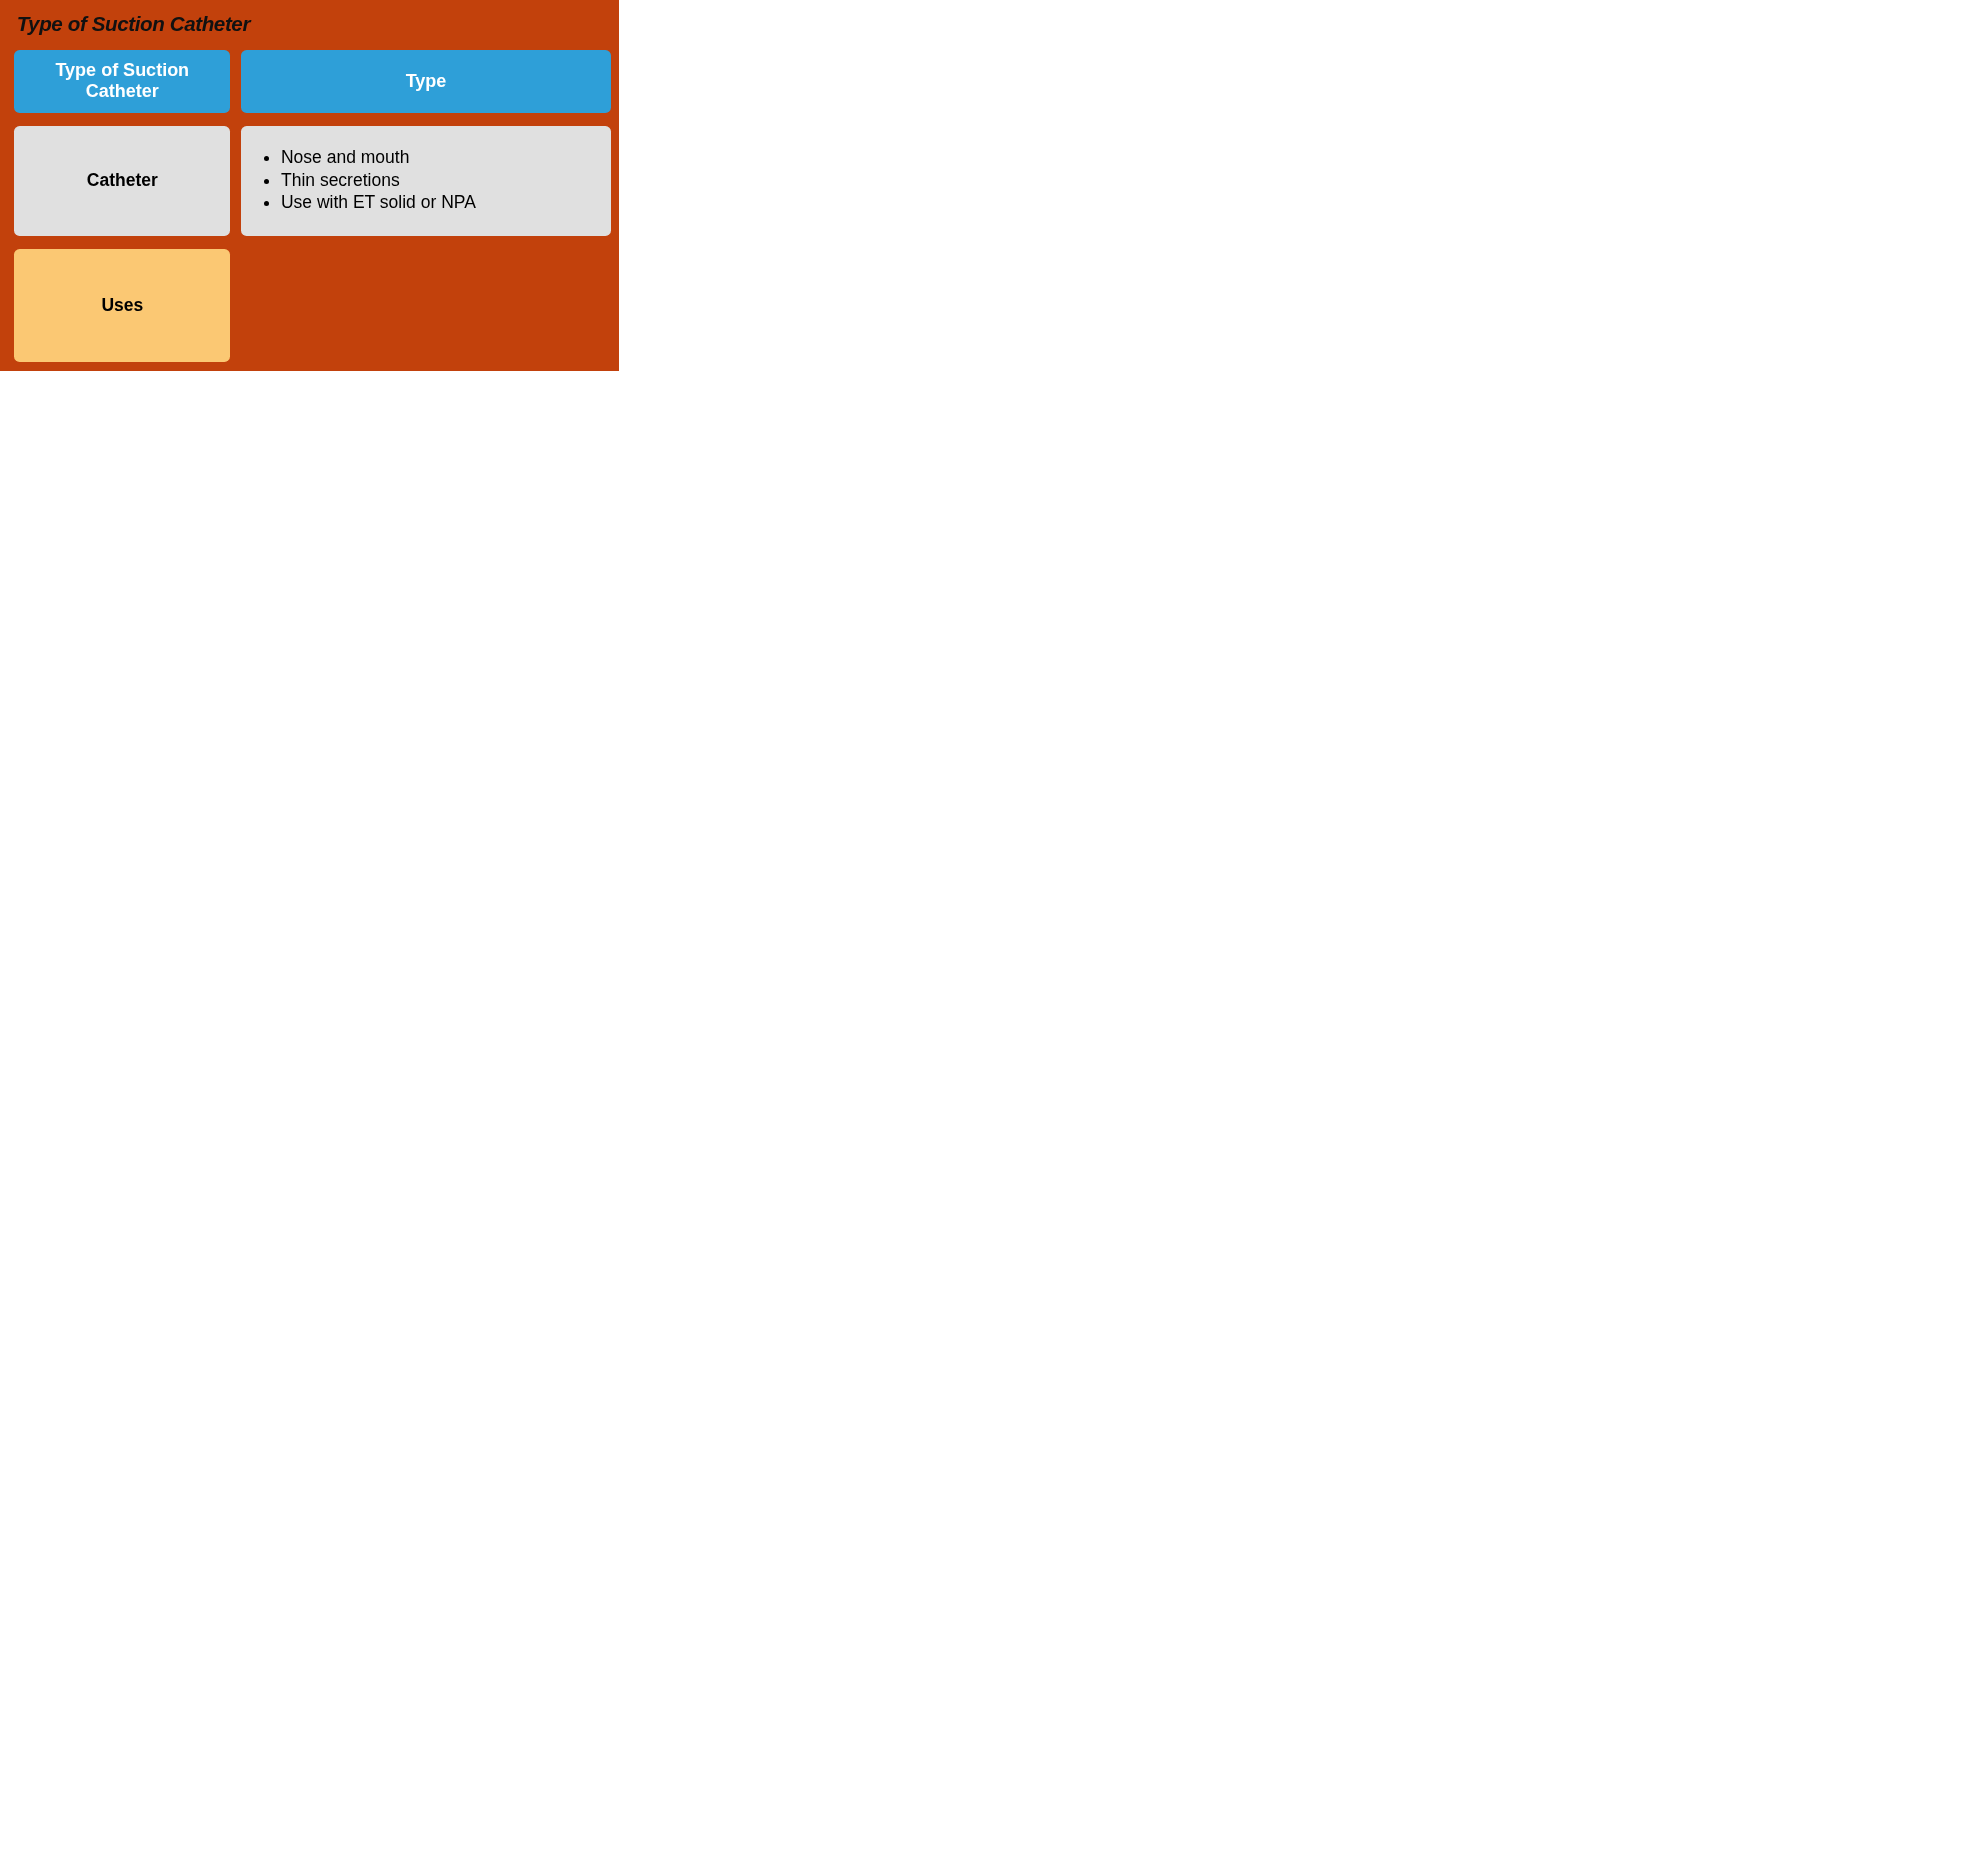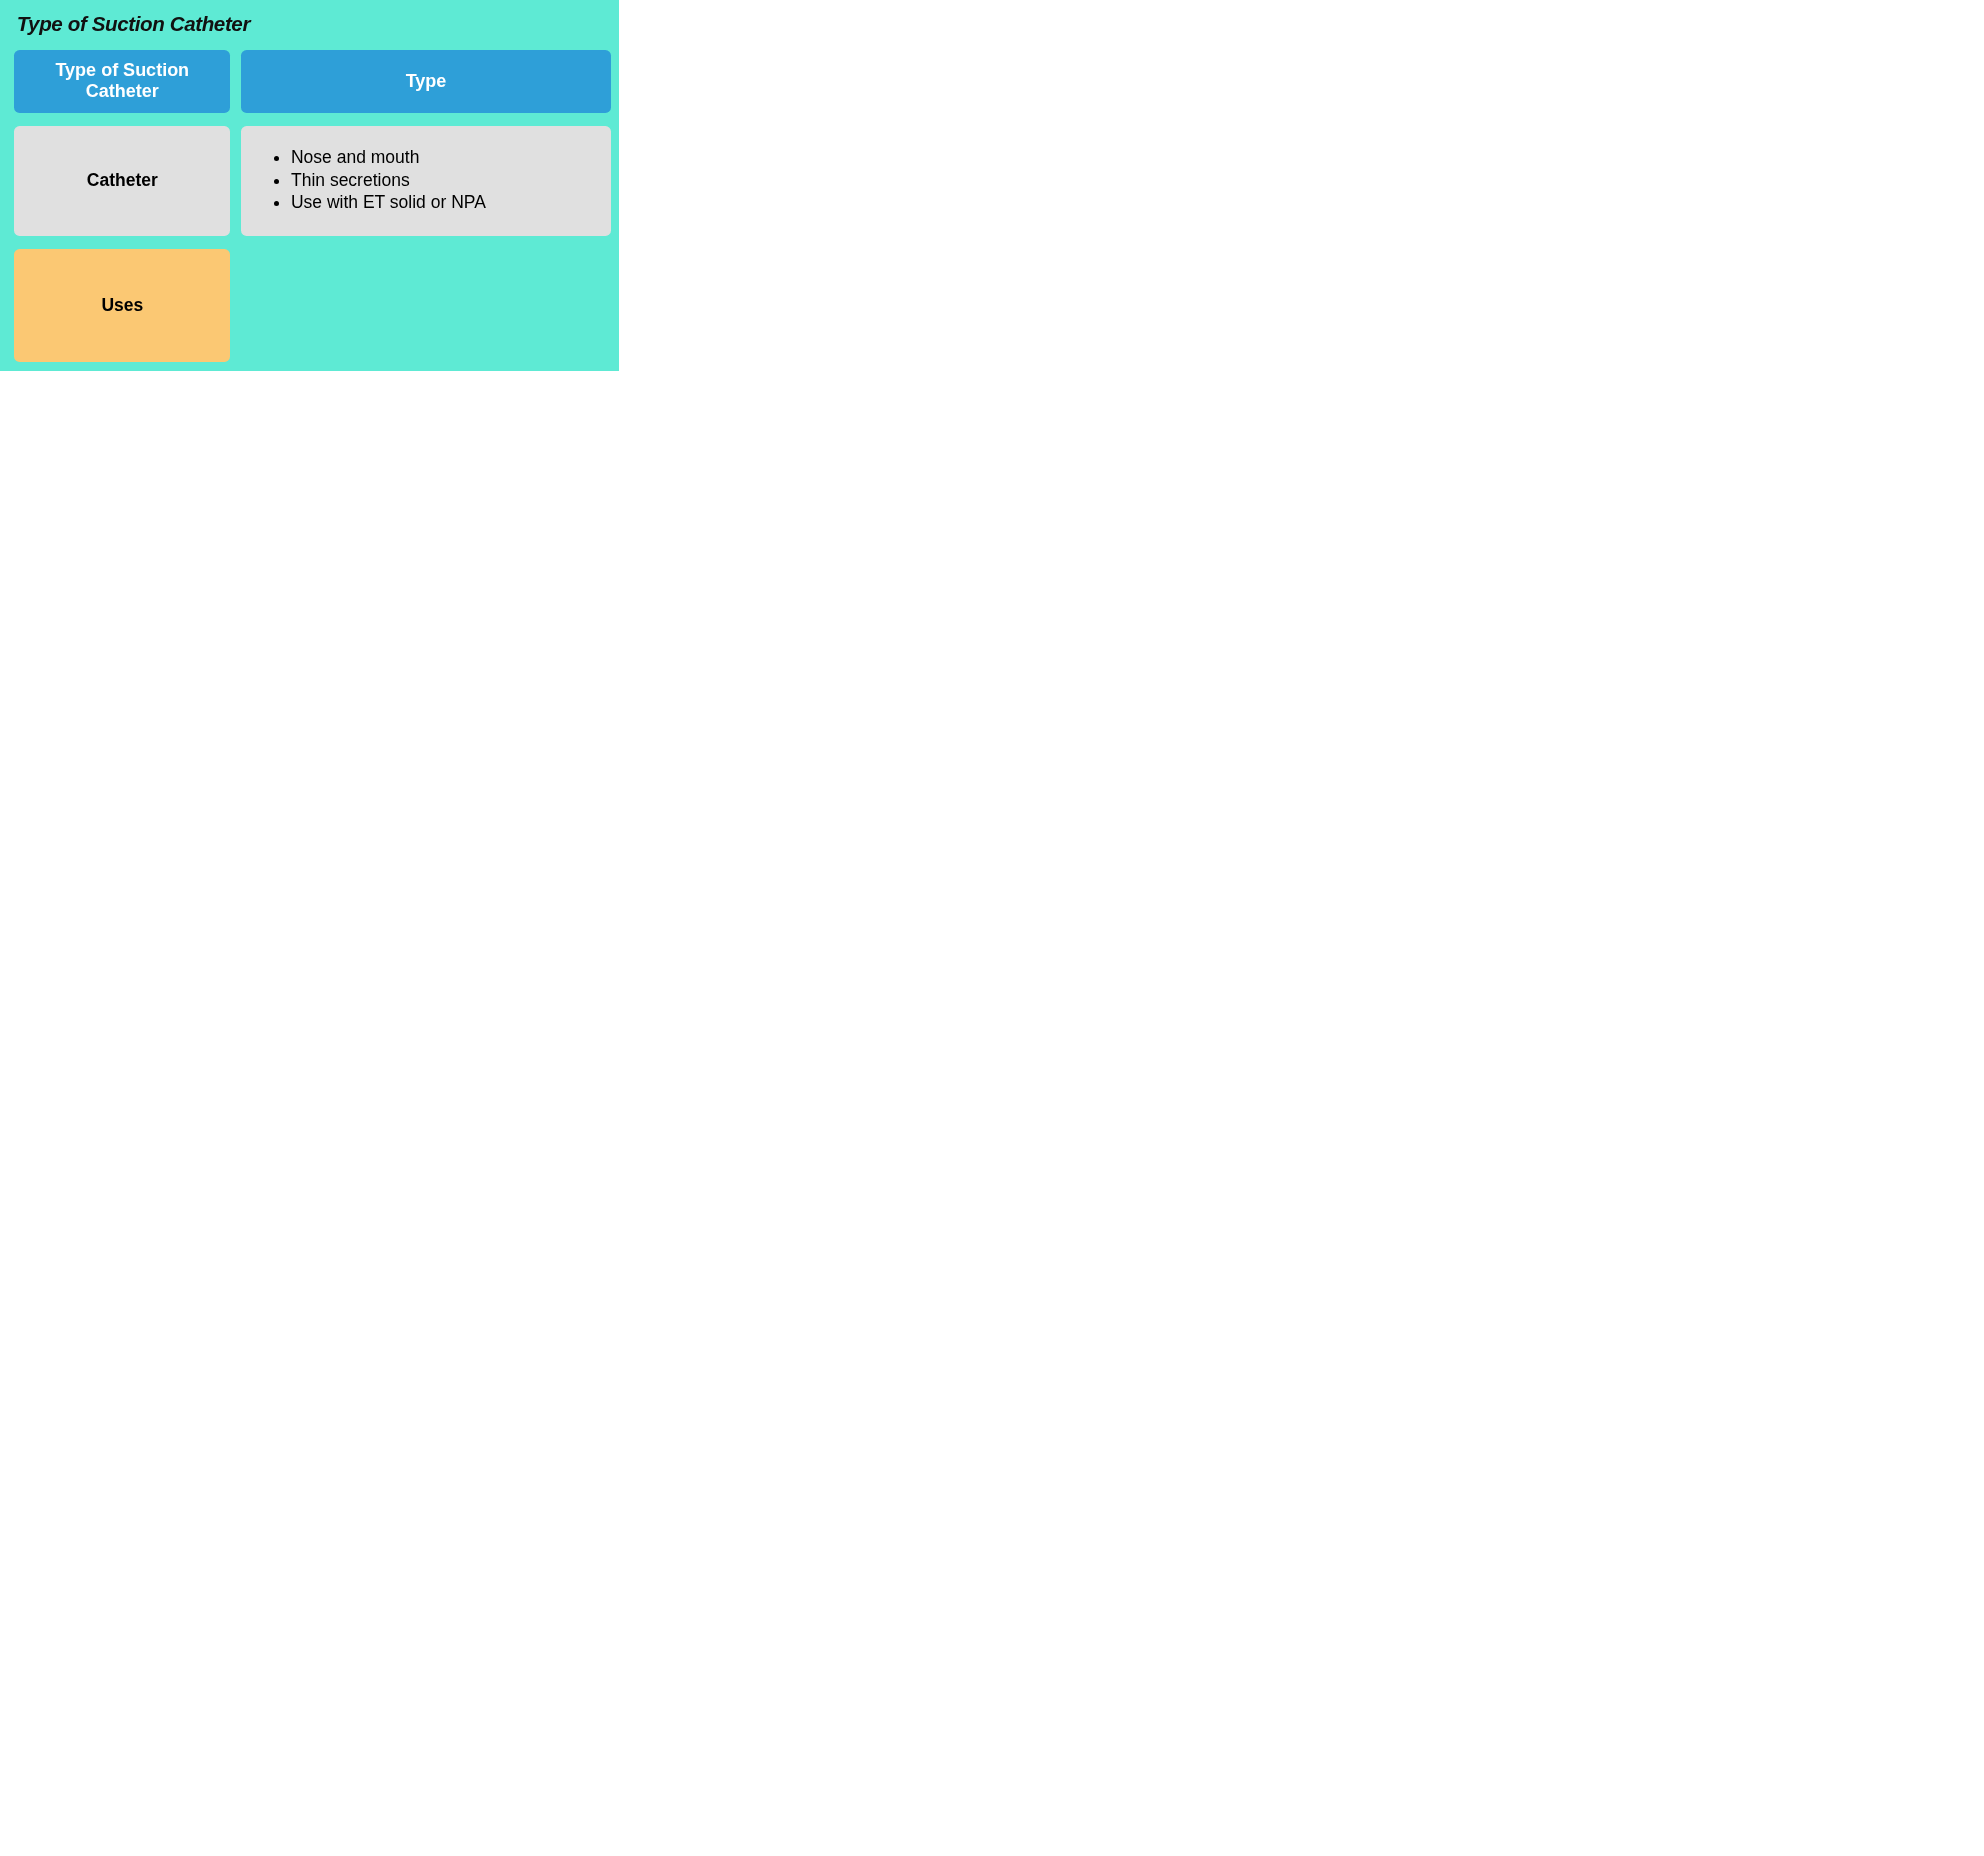--- a/index.html
+++ b/index.html
@@ -8,21 +8,21 @@
     --row1-bg:#E0E0E0;
     --row2-bg:#FBC873;
     --body-text:#000000;
   }
   *{box-sizing:border-box;}
   html,body{margin:0;padding:0;background:#FFFFFF;}
   body{font-family:"Liberation Sans", sans-serif;color:var(--body-text);}
   .page{
     width:619px;
     height:371px;
-    background:#5eead4;
+    background:#c2410c;
     padding:10.3px 9.5px 0 14.3px;
     position:relative;
   }
   .page-title{
     font-size:20.6px;
     font-weight:bold;
     font-style:italic;
     letter-spacing:-0.4px;
     color:#111;
     margin:2.4px 0 14.3px 2.4px;
@@ -57,21 +57,21 @@
     color:var(--body-text);
   }
   .cell.uses-cell{
     justify-content:flex-start;
     padding-left:18px;
     padding-right:17.5px;
   }
   .row-flexible{background:var(--row1-bg);}
   .row-stiff{background:var(--row2-bg);}
   .uses-list{
-    margin:10px;
+    margin:0;
     padding-left:22px;
     font-size:17.5px;
     line-height:1.22;
     color:var(--body-text);
   }
   .uses-list li{
     margin:1.2px 0;
   }
 </style>
 </head>

